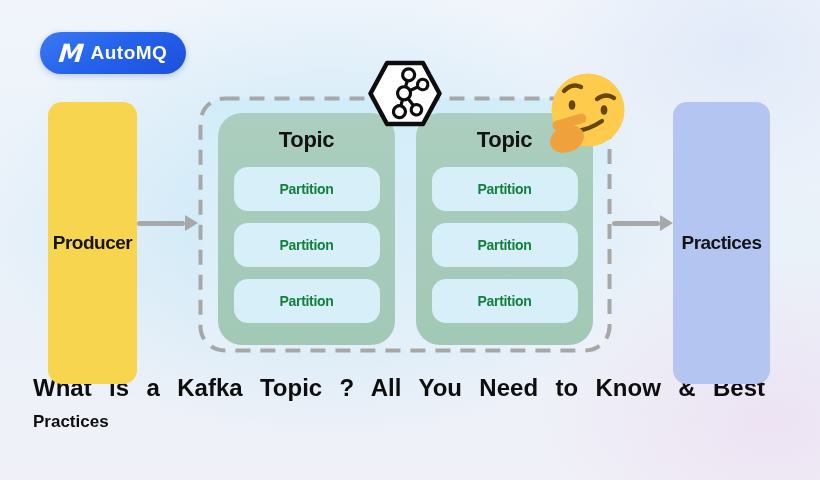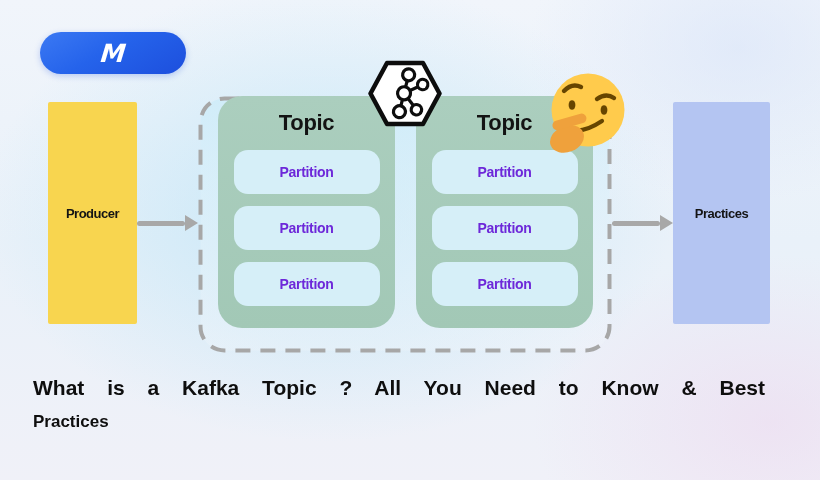--- a/index.html
+++ b/index.html
@@ -30,24 +30,24 @@
     color: #fff; font-weight: bold; font-style: italic;
     font-size: 25px; line-height: 1; transform: skewX(-6deg);
     font-family: "DejaVu Sans", sans-serif;
   }
   .brand-name {
     color: #fff; font-weight: bold; font-size: 19px; letter-spacing: 0.5px;
   }
 
   
   .node-box {
-    position: absolute; top: 102px; height: 222px;
+    position: absolute; top: 102px; height: 282px;
     display: flex; align-items: center; justify-content: center;
-    border-radius: 2px;
-    font-weight: bold; font-size: 13px; letter-spacing: -0.5px; color: #141414;
+    border-radius: 14px;
+    font-weight: bold; font-size: 19px; letter-spacing: -0.5px; color: #141414;
     z-index: 2;
   }
   .producer { left: 48px; width: 89px; background: #f8d54f; }
   .consumer { left: 673px; width: 97px; background: #b4c5f2; }
 
   
   .arrow {
     position: absolute; top: 215px; width: 61px; height: 16px;
     display: flex; align-items: center; z-index: 2;
   }
@@ -58,60 +58,61 @@
     width: 0; height: 0;
     border-top: 8px solid transparent; border-bottom: 8px solid transparent;
     border-left: 13px solid #a8a8a8;
   }
 
   
   .cluster { position: absolute; left: 198px; top: 96px; width: 414px; height: 257px; z-index: 1; }
   .cluster-border-svg { position: absolute; left: 0; top: 0; }
 
   .topic {
-    position: absolute; top: 0; width: 177px; height: 232px;
+    position: absolute; top: 17px; width: 177px; height: 232px;
     background: linear-gradient(180deg, #abcebe 0%, #a2c8b6 100%);
     border-radius: 24px;
     padding-top: 10px;
     z-index: 2;
   }
   .topic-1 { left: 20px; }
   .topic-2 { left: 218px; }
   .topic-title {
     text-align: center; font-weight: bold; font-size: 22px; color: #131313;
     line-height: 34px; letter-spacing: -0.3px;
   }
   .partition {
     width: 146px; height: 44px; margin: 10px auto 12px auto;
     background: #d6eff8; border-radius: 14px;
     display: flex; align-items: center; justify-content: center;
-    font-weight: bold; font-size: 14px; letter-spacing: -0.3px; color: #6d28d9;
+    font-weight: bold; font-size: 14px; letter-spacing: -0.3px; color: #15803d;
   }
 
   
   .hexagon { position: absolute; left: 368px; top: 60px; width: 74px; height: 67px; z-index: 3; }
 
   
   .emoji { position: absolute; left: 545px; top: 72px; width: 88px; height: 82px; z-index: 3; }
 
   
   .title-block { position: absolute; left: 33px; top: 371px; width: 732px; color: #0e0e0e; }
   .title-line1 {
-    font-weight: bold; font-size: 21px; line-height: 34px;
+    font-weight: bold; font-size: 24px; line-height: 34px;
     text-align: justify; text-align-last: justify; white-space: nowrap;
   }
   .title-line2 { font-weight: bold; font-size: 17px; line-height: 34px; }
 </style>
 </head>
 <body>
 
 <div class="canvas">
 
   <div class="badge">
     <span class="m-mark">M</span>
+    <span class="brand-name">AutoMQ</span>
   </div>
 
   <div class="node-box producer">
     <span>Producer</span>
   </div>
 
   <div class="arrow arrow-1">
     <div class="arrow-line"></div>
     <div class="arrow-head"></div>
   </div>

